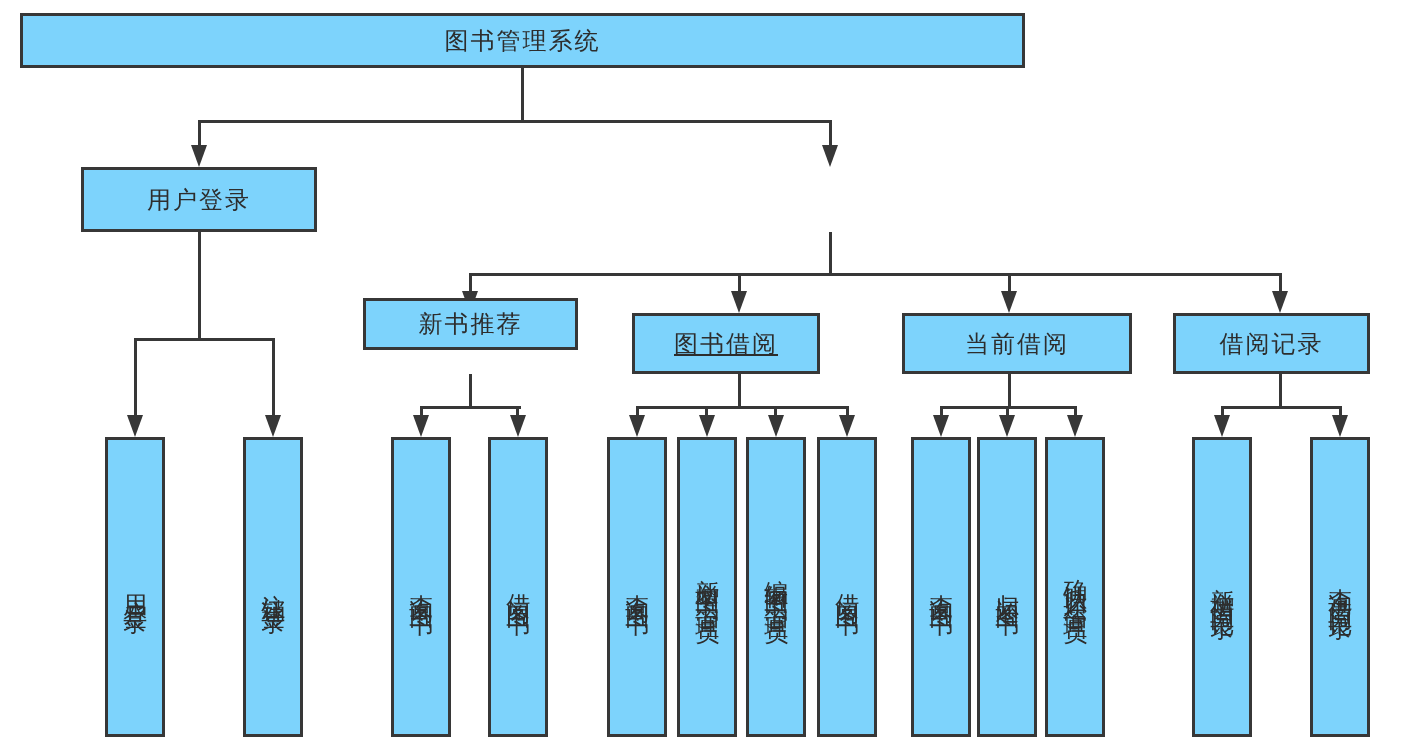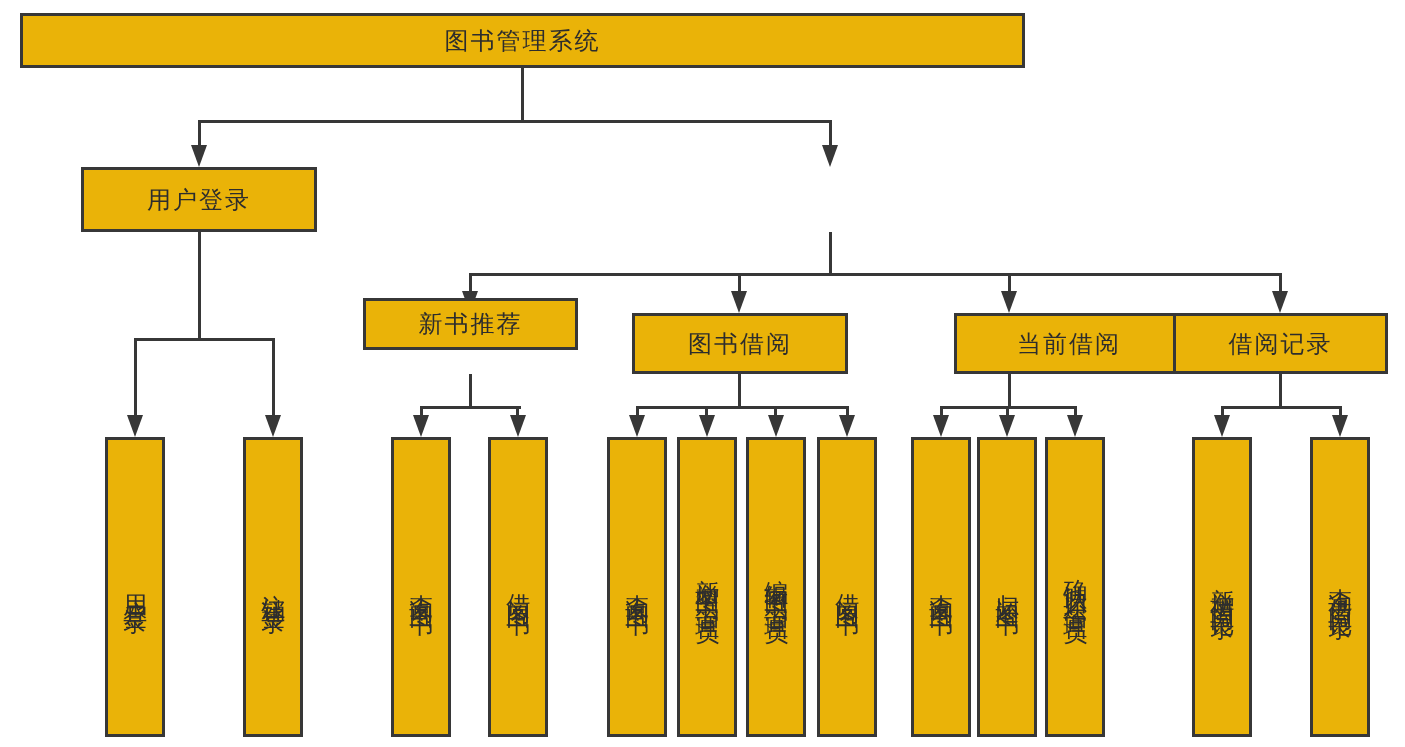--- a/index.html
+++ b/index.html
@@ -2,21 +2,21 @@
 <html><head>
 <meta charset="utf-8">
 <style>
   html,body { margin:0; padding:0; background:#ffffff; }
   .canvas {
     position:relative; width:1405px; height:747px; background:#ffffff;
     font-family:"Liberation Sans", sans-serif; color:#2d2d2d; overflow:hidden;
   }
   .box {
     position:absolute; box-sizing:border-box;
-    border:3px solid #373737; background:#eab308;
+    border:3px solid #373737; background:#7dd3fc;
     display:flex; align-items:center; justify-content:center;
     z-index:10;
   }
   .hbox span { font-size:24px; letter-spacing:2px; white-space:nowrap; }
   .vbox .vtext {
     writing-mode:vertical-rl; font-size:24px; letter-spacing:6px; line-height:1.1;
     white-space:nowrap;
   }
   .line { position:absolute; background:#373737; z-index:1; }
   .ah {
@@ -97,27 +97,27 @@
     <span>图书管理系统</span>
   </div>
 
   <div class="box hbox" style="left:81px; top:167px; width:236px; height:65px;">
     <span>用户登录</span>
   </div>
 
   <div class="box hbox" style="left:363px; top:298px; width:215px; height:52px;">
     <span>新书推荐</span>
   </div>
-  <div class="box hbox" style="left:632px; top:313px; width:216px; height:61px;">
+  <div class="box hbox" style="left:632px; top:313px; width:188px; height:61px;text-decoration:underline;">
     <span>图书借阅</span>
   </div>
-  <div class="box hbox" style="left:954px; top:313px; width:230px; height:61px;text-align:center;">
+  <div class="box hbox" style="left:902px; top:313px; width:230px; height:61px;text-align:center;">
     <span>当前借阅</span>
   </div>
-  <div class="box hbox" style="left:1173px; top:313px; width:215px; height:61px;">
+  <div class="box hbox" style="left:1173px; top:313px; width:197px; height:61px;">
     <span>借阅记录</span>
   </div>
 
   <div class="box vbox" style="left:105px; top:437px; width:60px; height:300px;">
     <span class="vtext">用户登录</span>
   </div>
   <div class="box vbox" style="left:243px; top:437px; width:60px; height:300px;">
     <span class="vtext">注销登录</span>
   </div>
 

